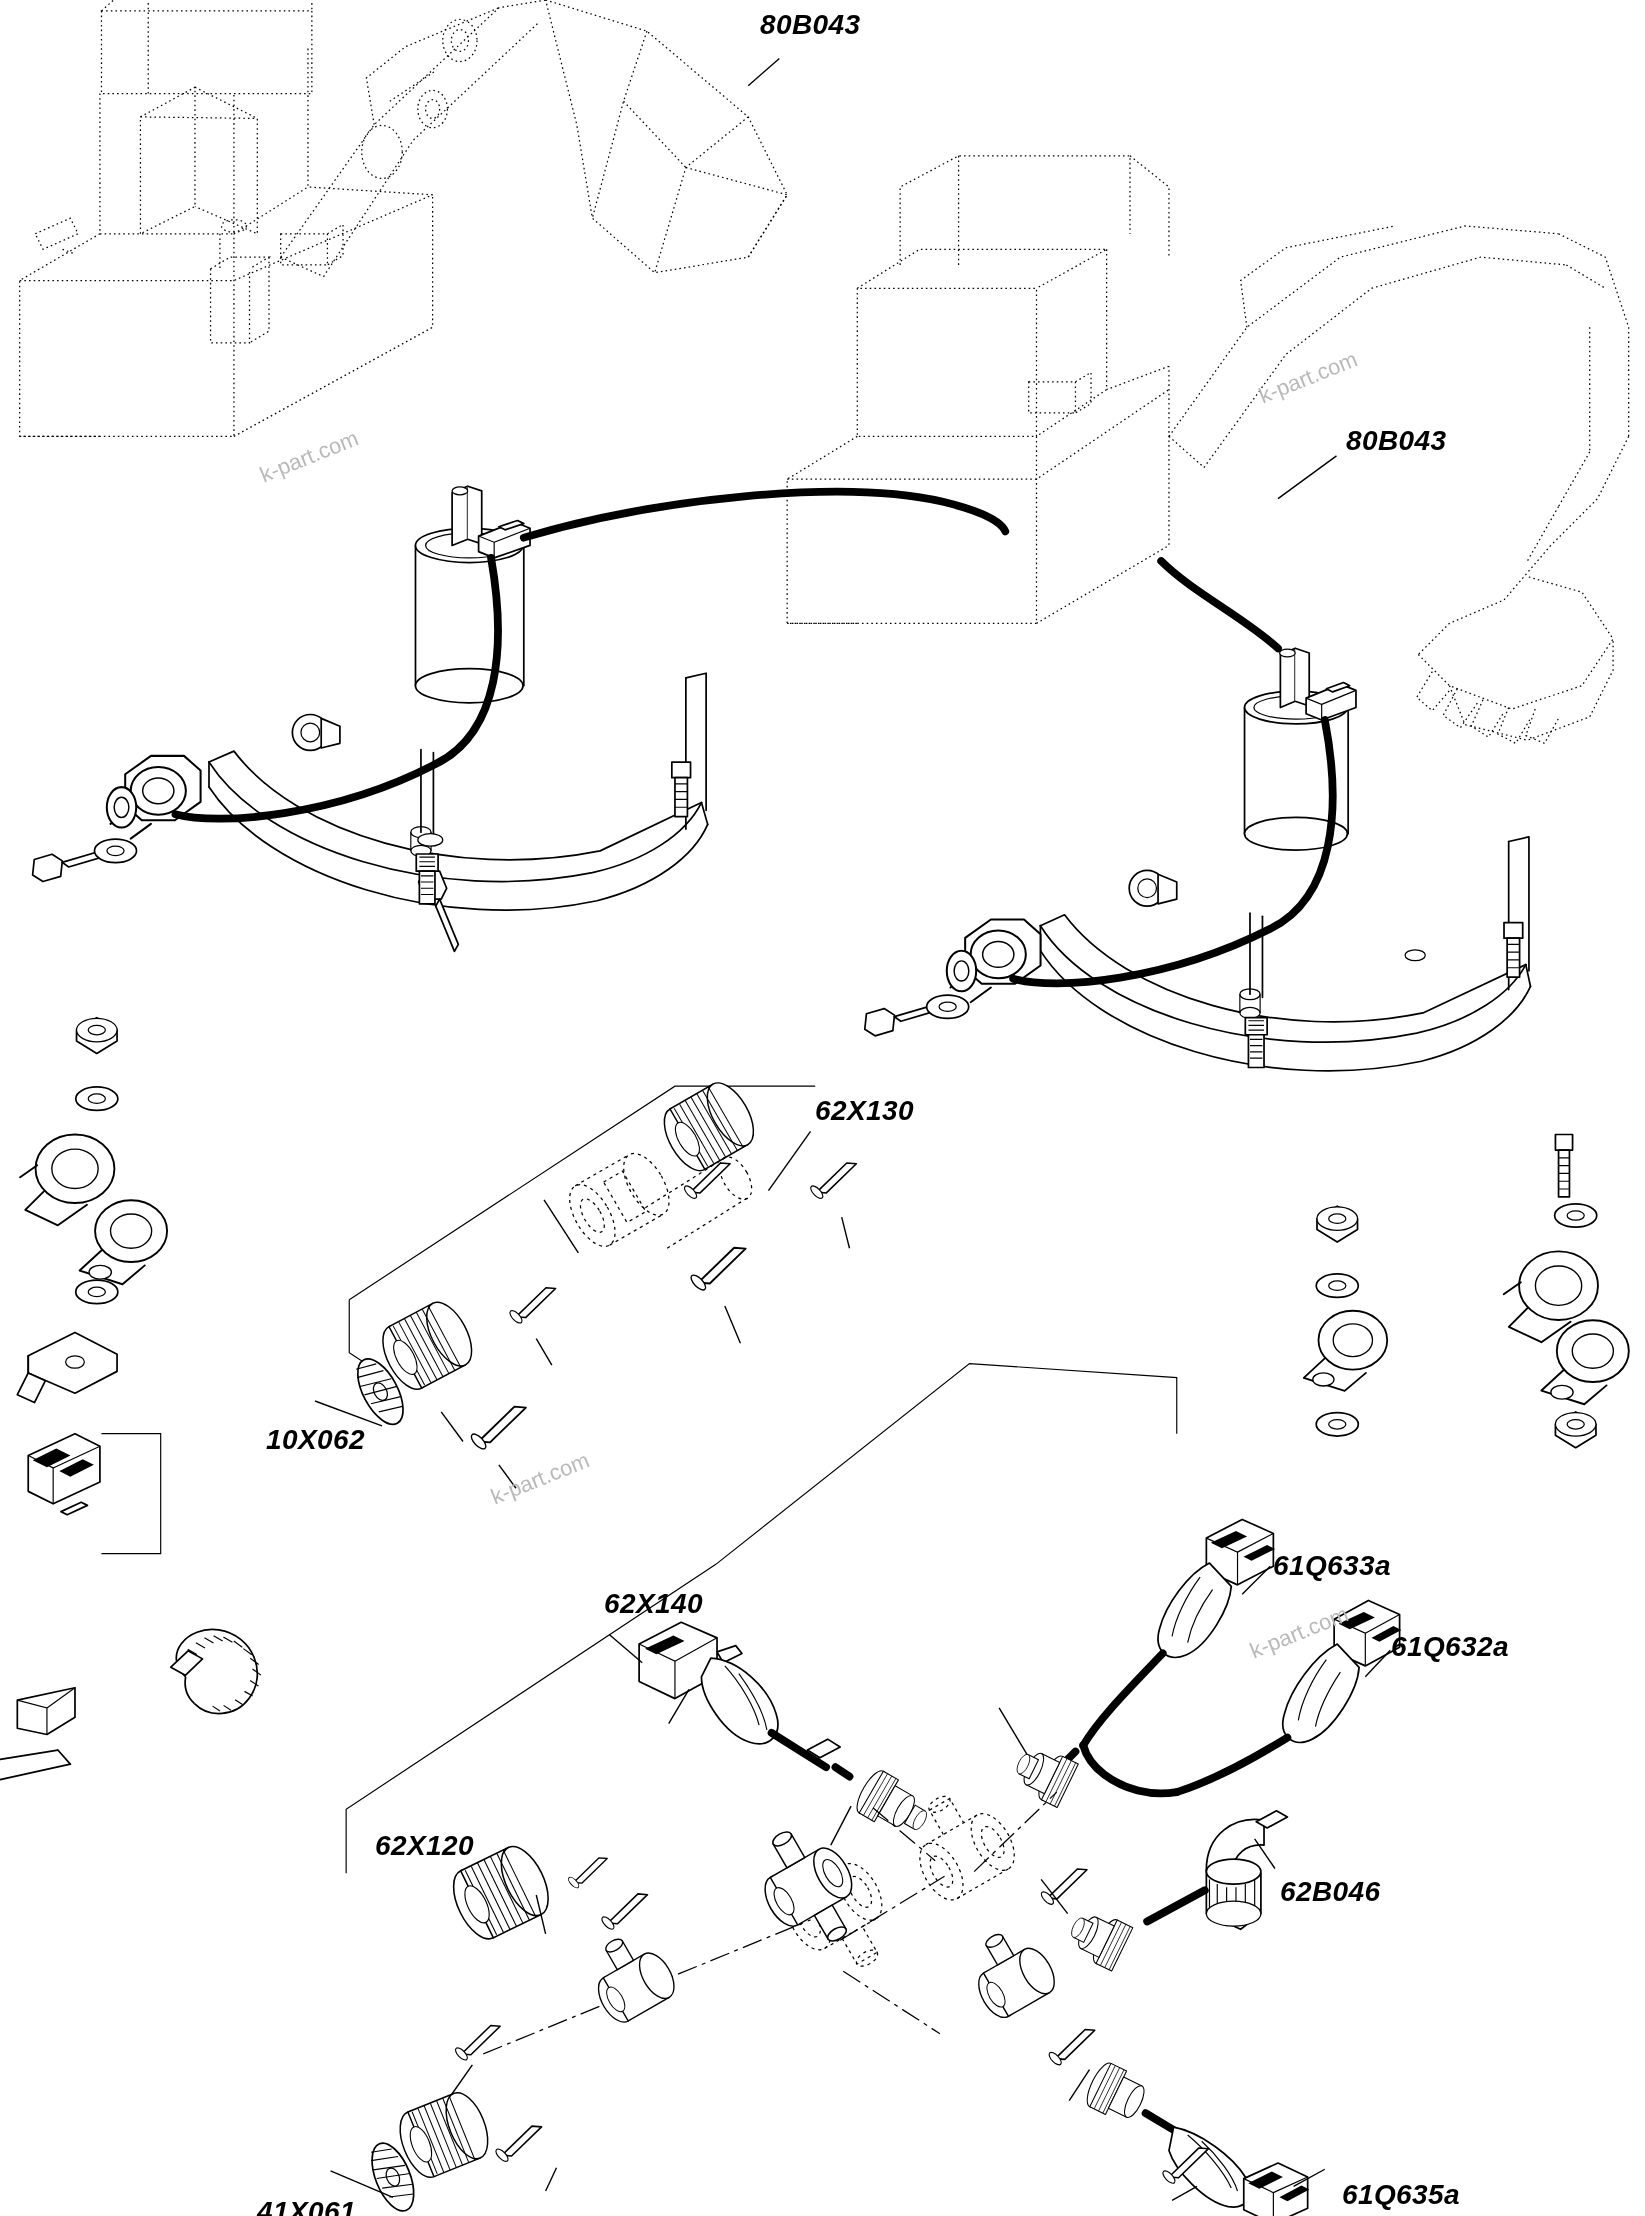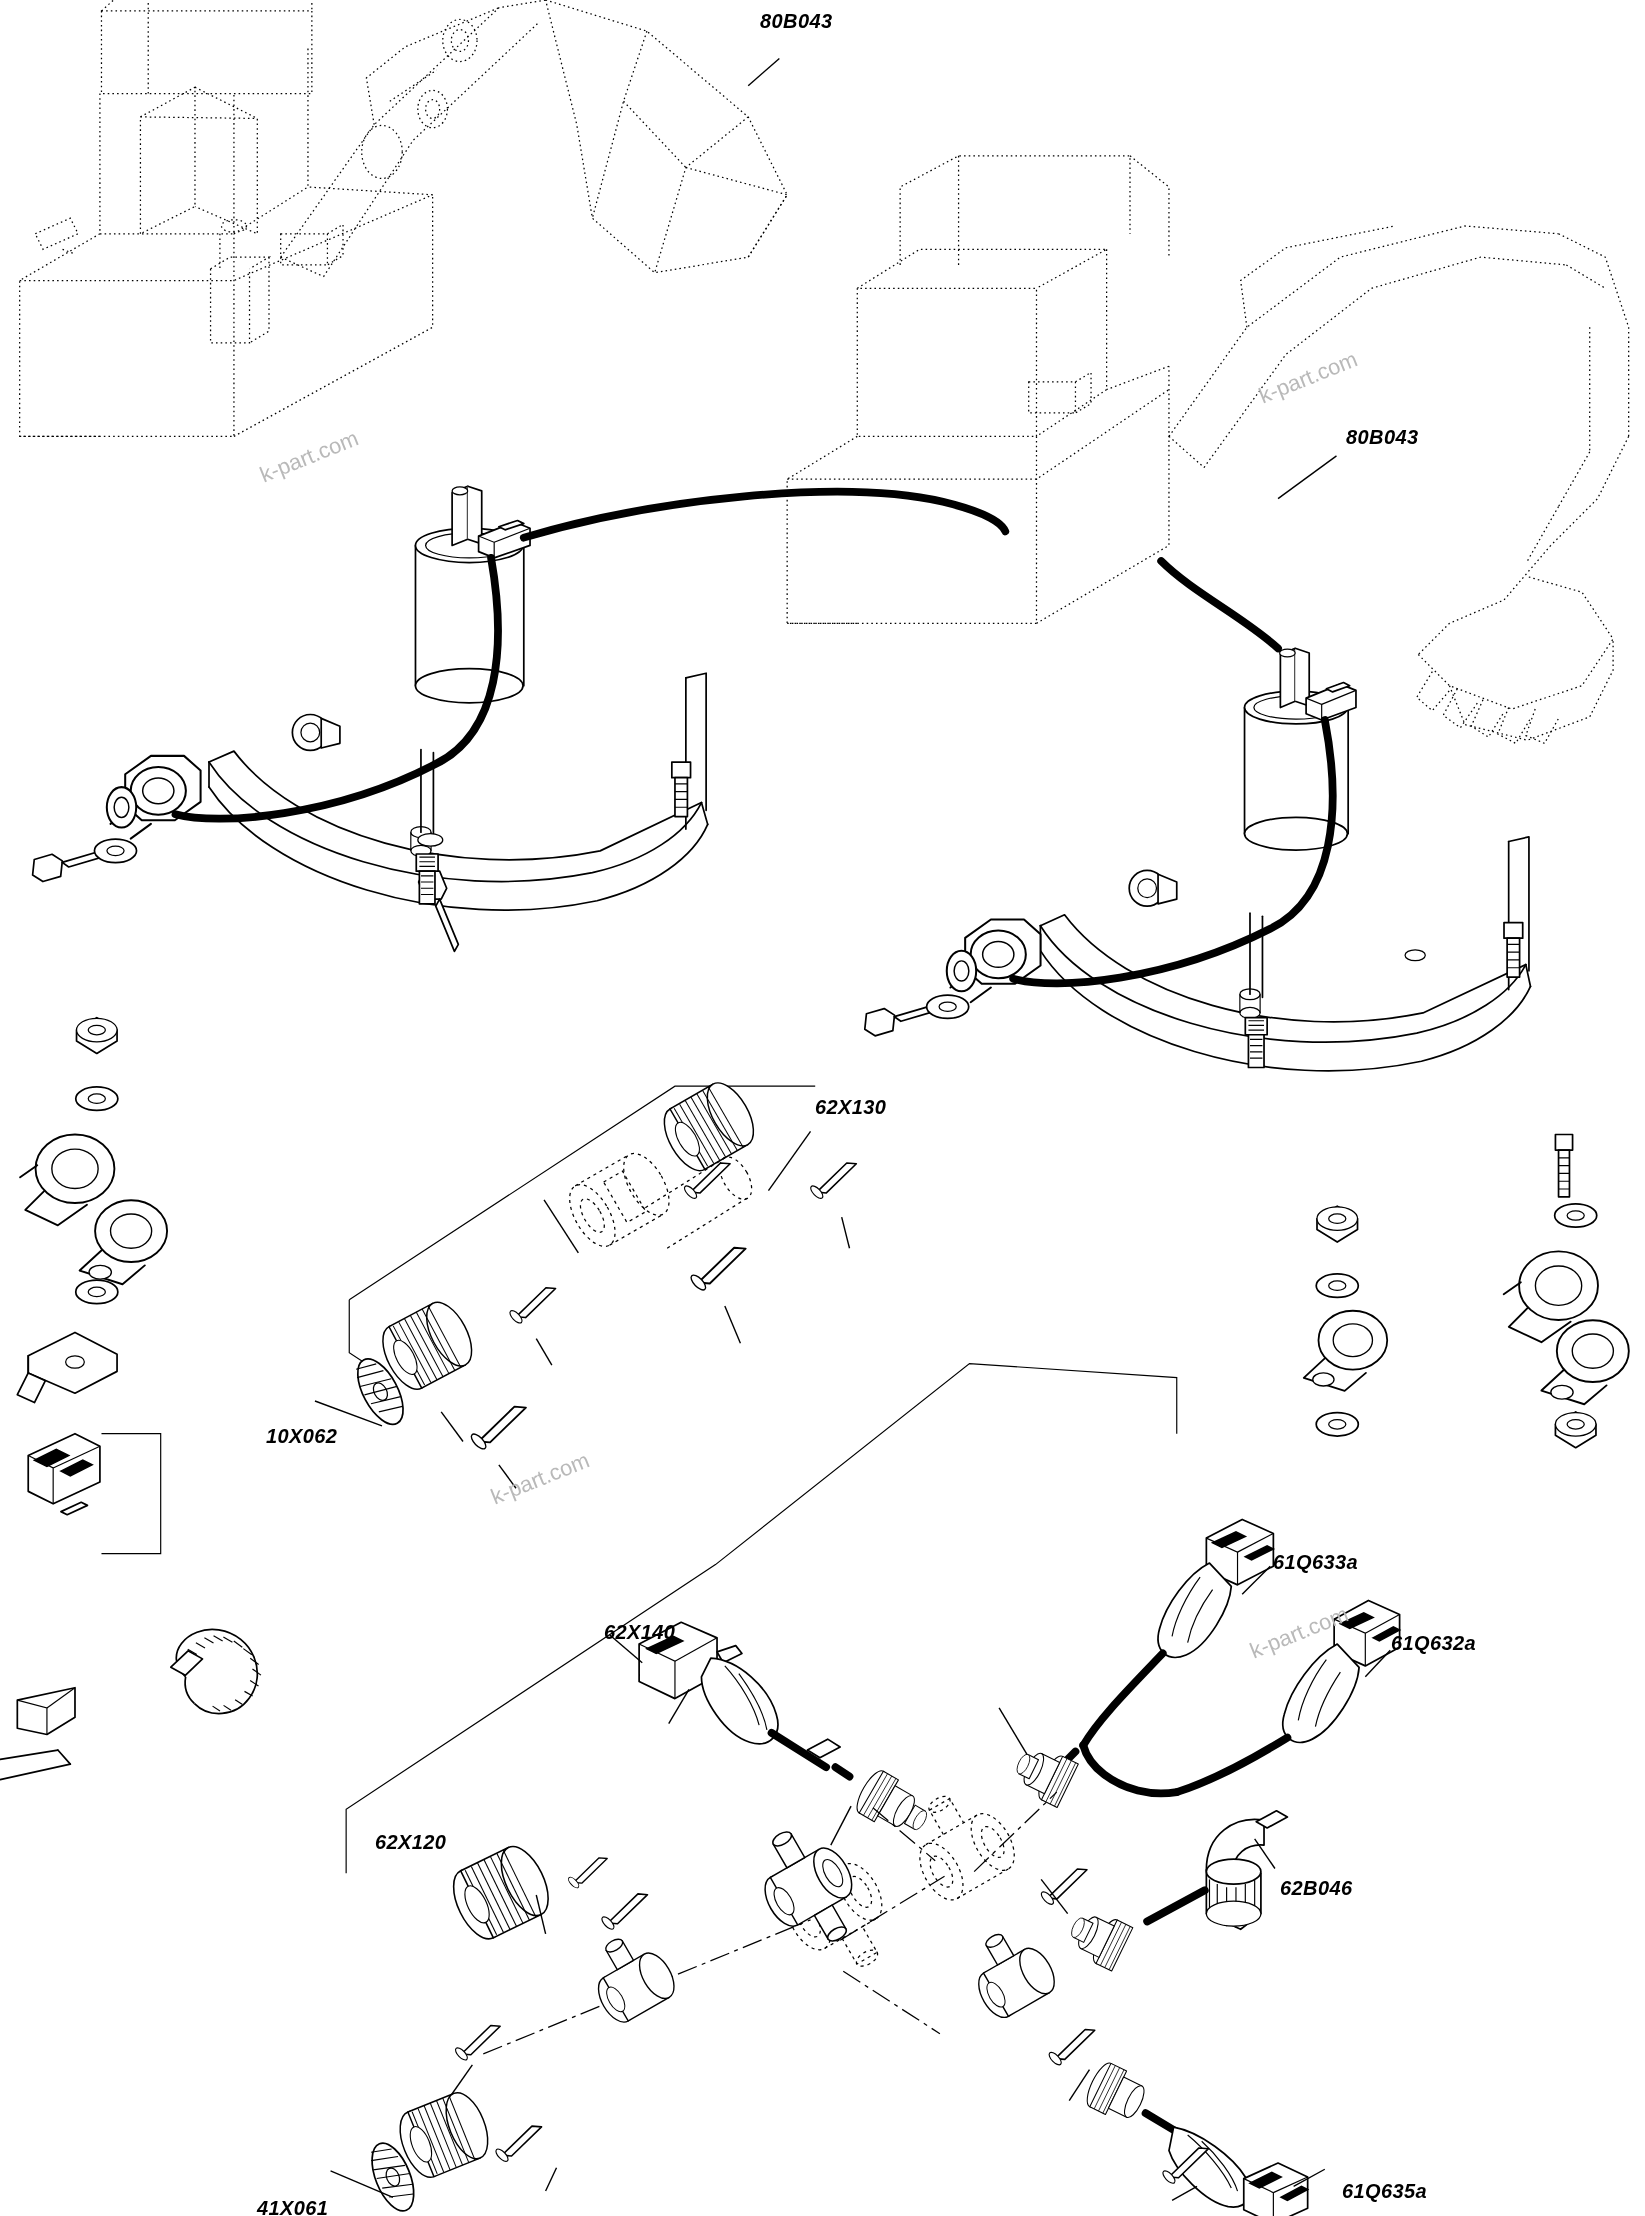--- a/index.html
+++ b/index.html
@@ -15,21 +15,21 @@
     background:#fff;
   }
   #art{ position:absolute; left:0; top:0; width:1646px; height:2216px; }
 
   
   .label{
     position:absolute;
     font-family:"Liberation Sans", sans-serif;
     font-style:italic;
     font-weight:700;
-    font-size:20px;
+    font-size:28px;
     letter-spacing:0.4px;
     color:#000;
     white-space:nowrap;
     line-height:1;
     text-align:center;
   }
   
   .watermark{
     position:absolute;
     font-family:"Liberation Sans", sans-serif;
@@ -769,21 +769,21 @@
       <div class="watermark" style="left: 1256px; top: 387px; font-size: 22px; color: rgb(185, 185, 185); transform: rotate(-22deg);">k-part.com</div>
       <div class="watermark" style="left: 488px; top: 1488px; font-size: 22px; color: rgb(185, 185, 185); transform: rotate(-22deg);">k-part.com</div>
       <div class="watermark" style="left: 1247px; top: 1642px; font-size: 22px; color: rgb(185, 185, 185); transform: rotate(-22deg);">k-part.com</div>
     </div>
 
   <div id="label-layer">
       <div class="label" style="left: 760px; top: 11px;">80B043</div>
       <div class="label" style="left: 1346px; top: 427px;">80B043</div>
       <div class="label" style="left: 815px; top: 1097px;">62X130</div>
       <div class="label" style="left: 266px; top: 1394px; margin-top: 32px;">10X062</div>
-      <div class="label" style="left: 604px; top: 1590px; margin-top: 32px;">62X140</div>
+      <div class="label" style="left: 604px; top: 1590px;">62X140</div>
       <div class="label" style="left: 1273px; top: 1552px;">61Q633a</div>
       <div class="label" style="left: 1391px; top: 1633px;">61Q632a</div>
       <div class="label" style="left: 375px; top: 1832px;">62X120</div>
       <div class="label" style="left: 1280px; top: 1878px;">62B046</div>
       <div class="label" style="left: 257px; top: 2162px; margin-top: 36px;">41X061</div>
       <div class="label" style="left: 1342px; top: 2181px;">61Q635a</div>
     </div>
 
 </div>
 

